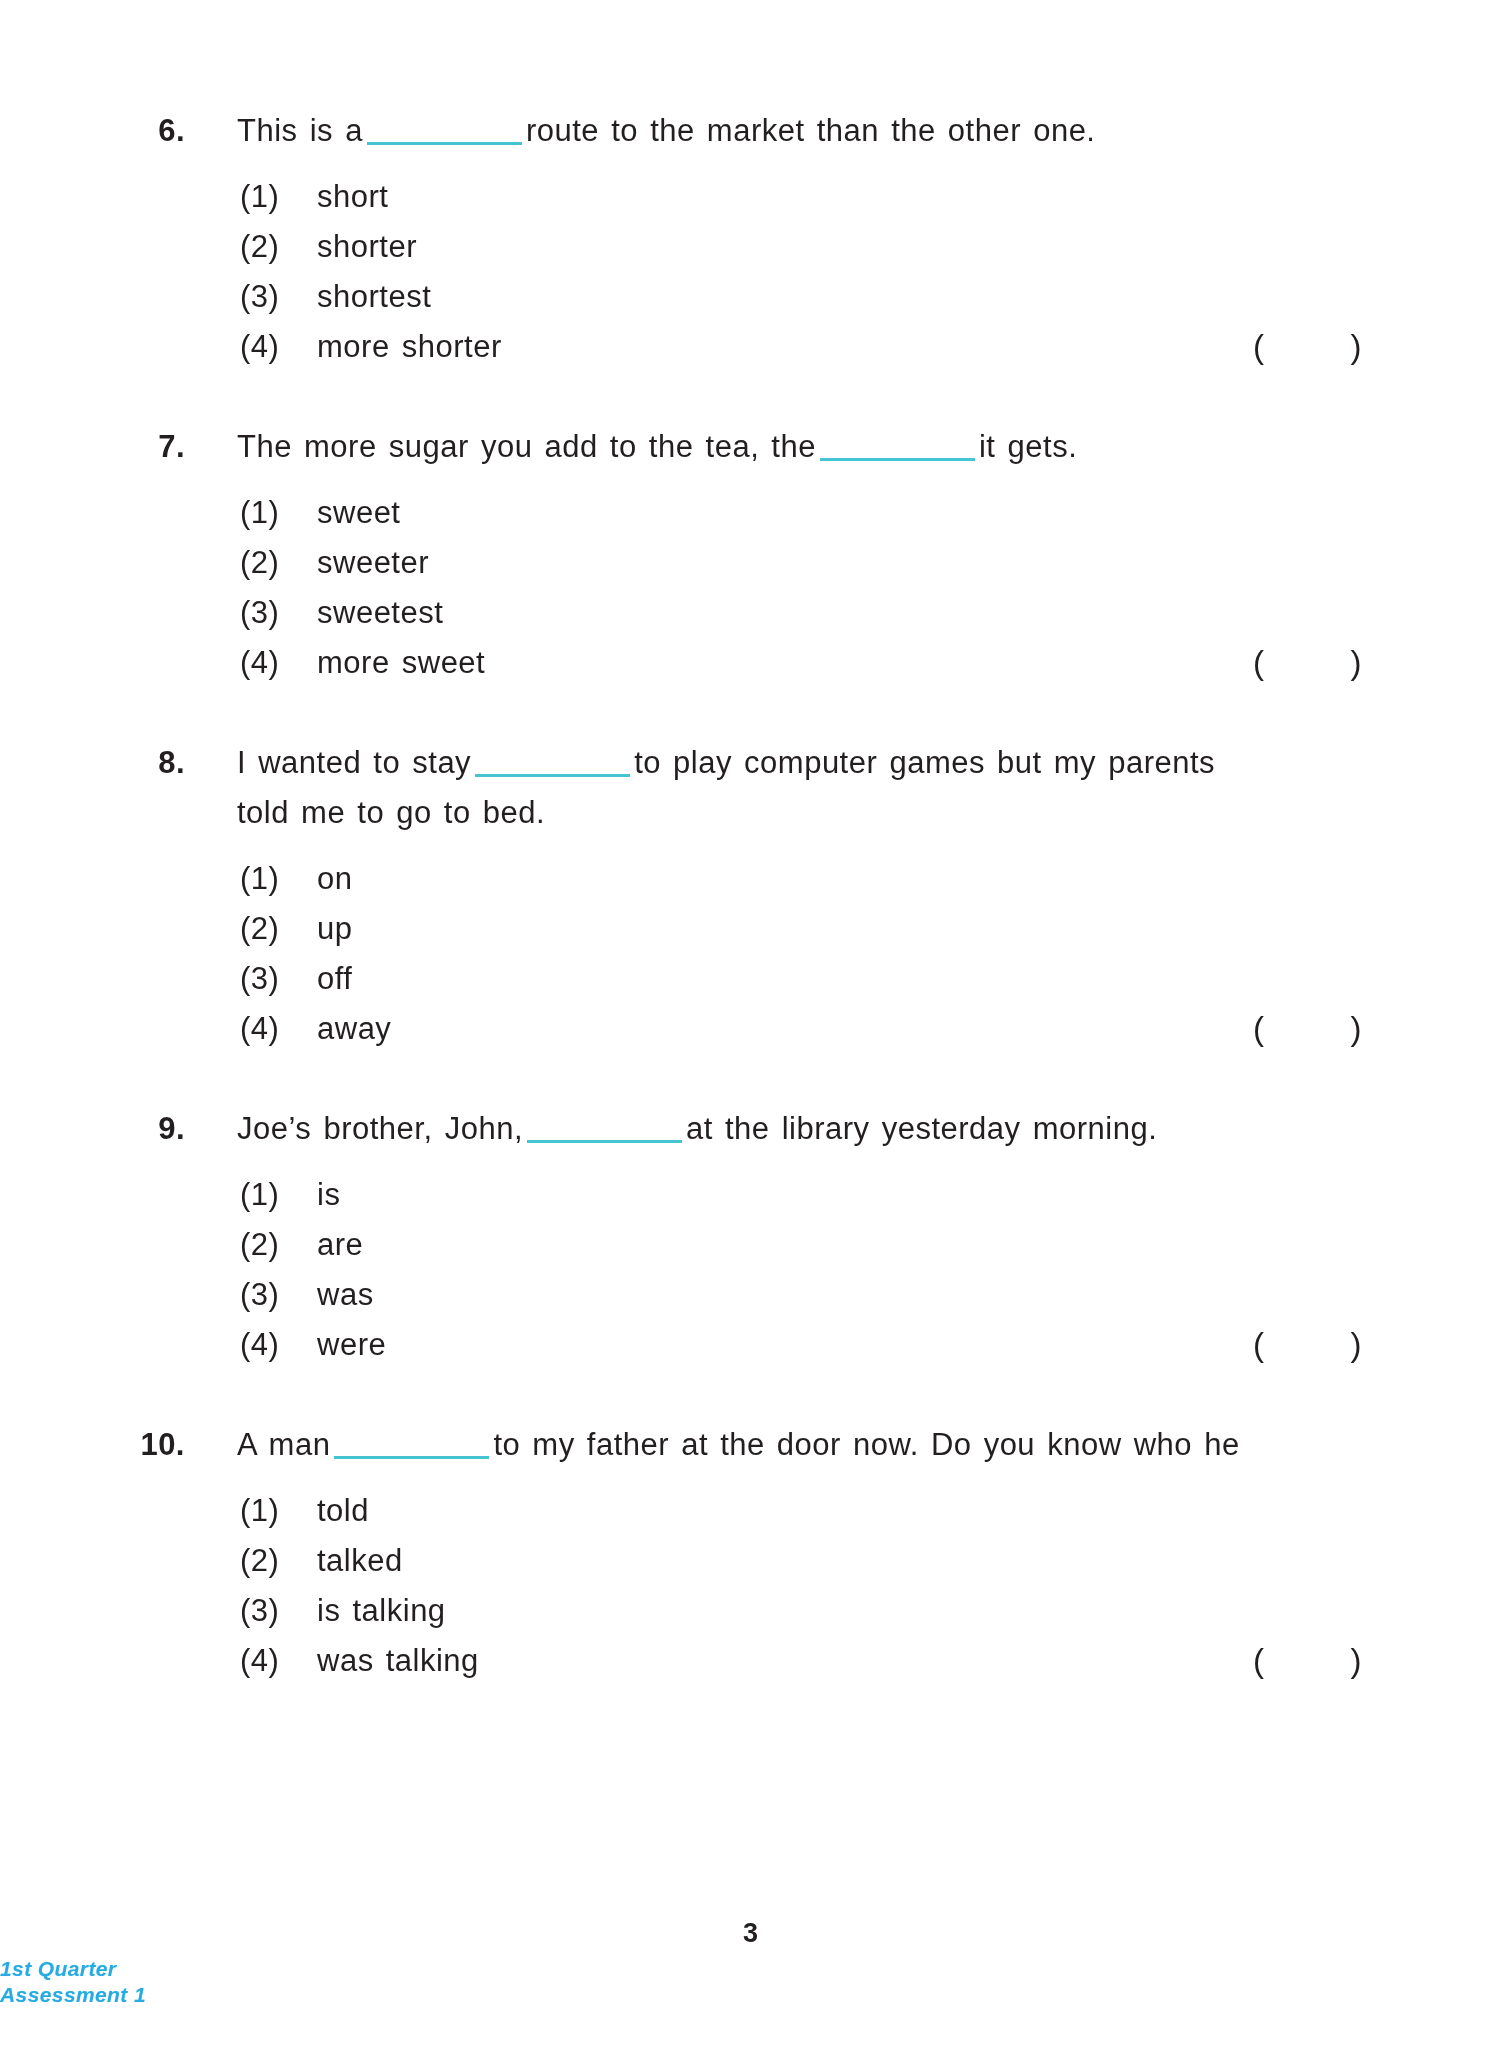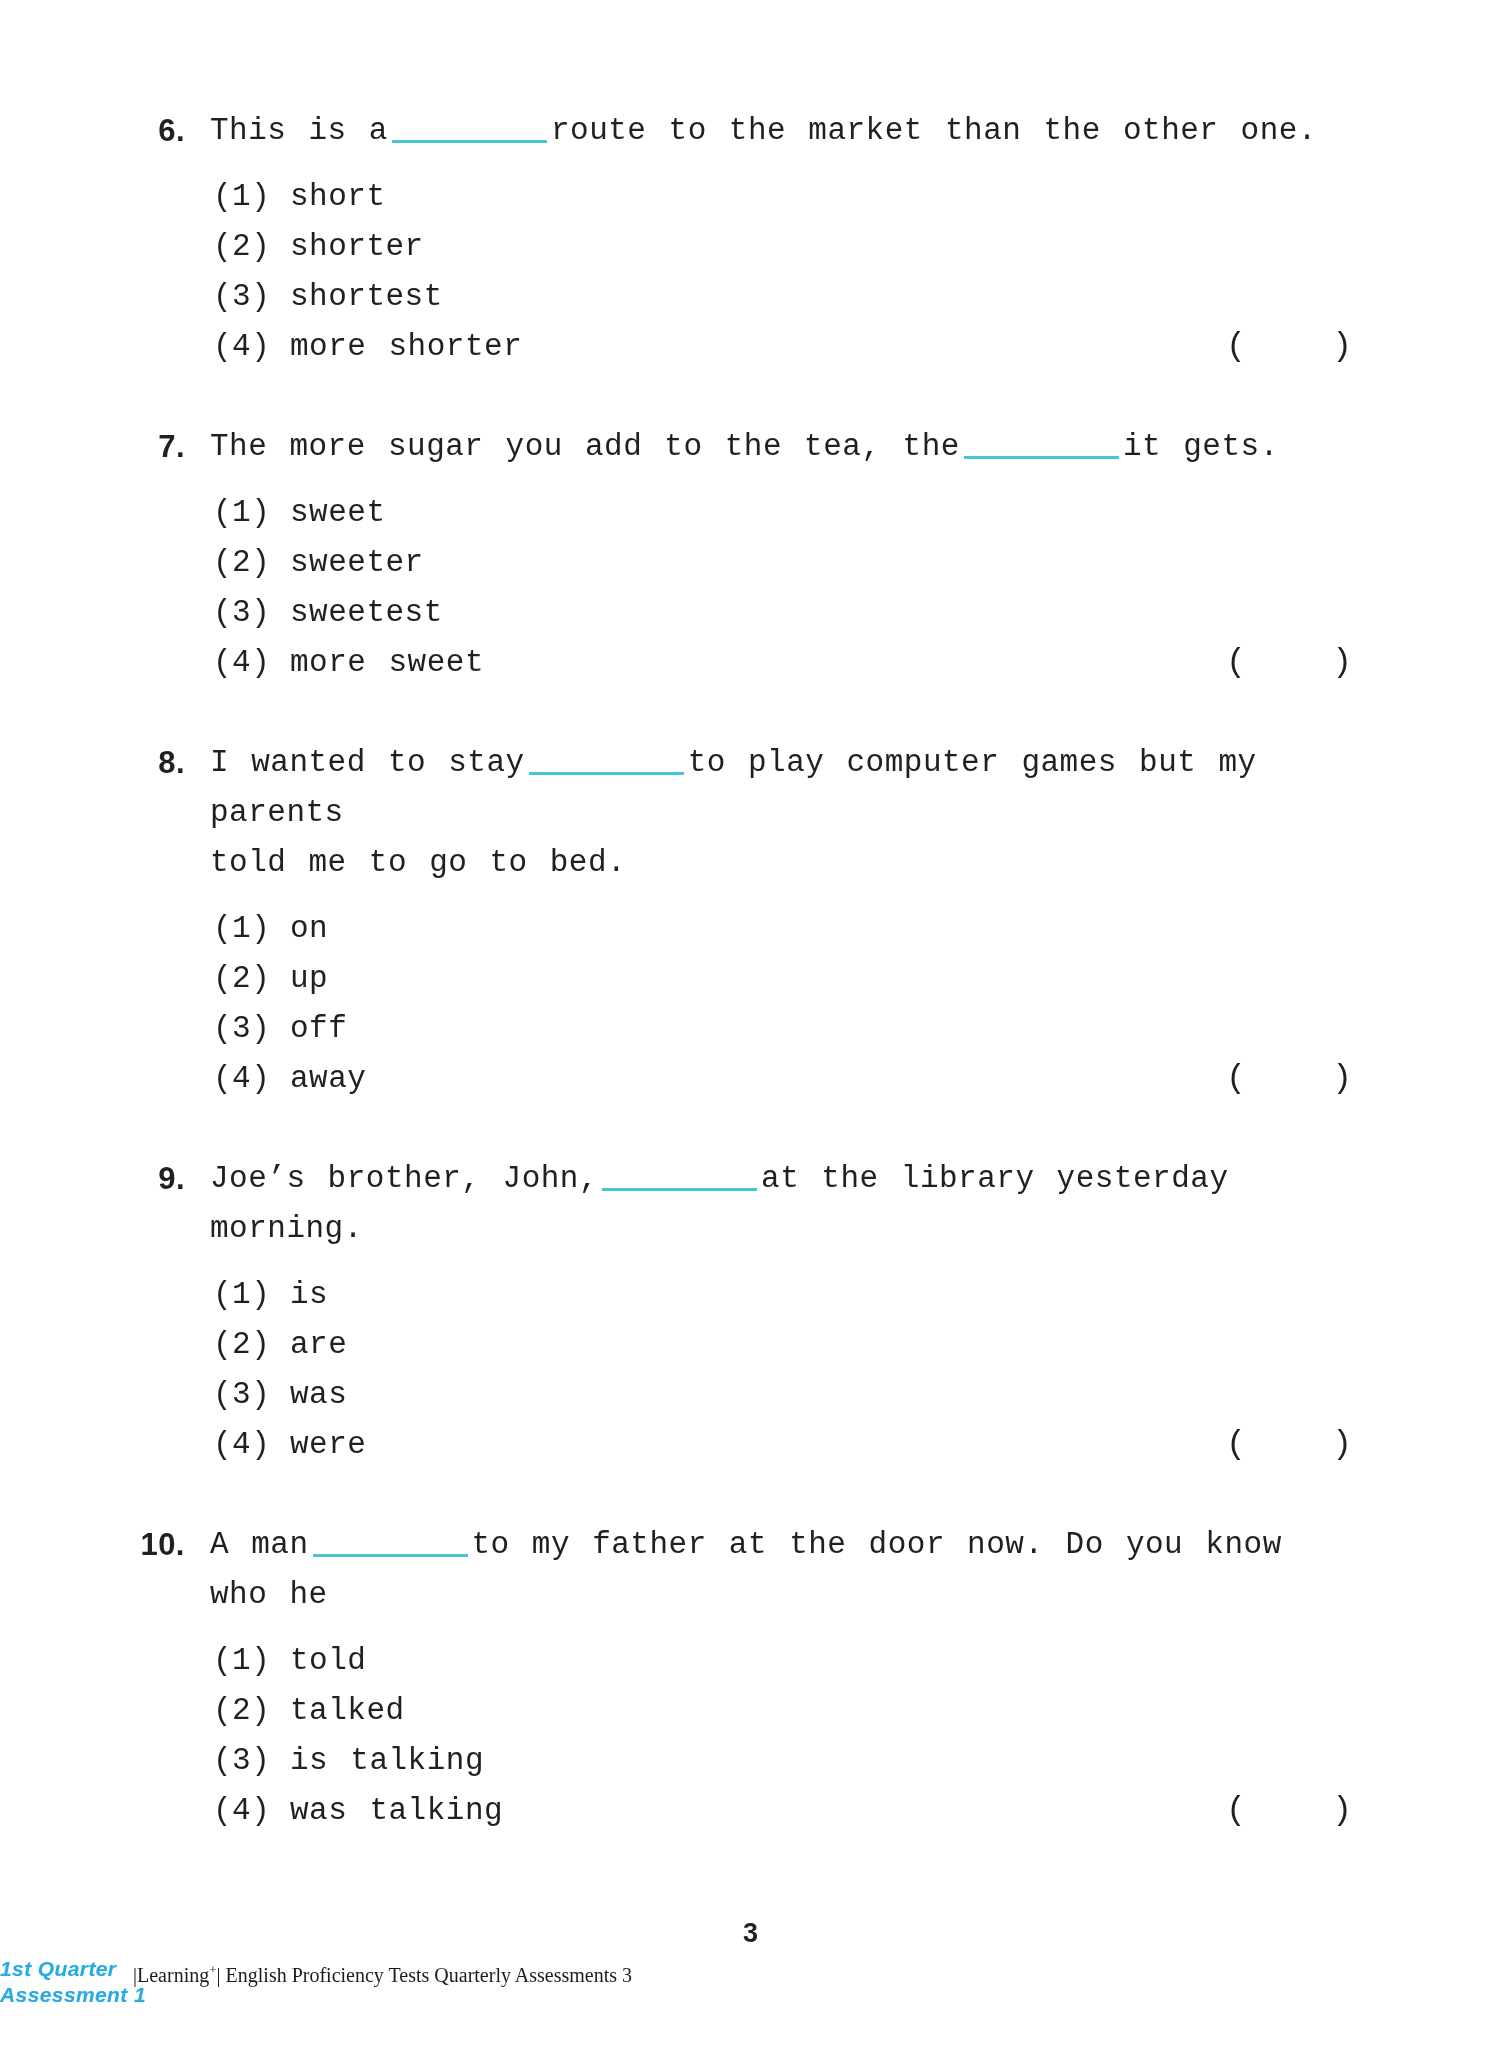--- a/index.html
+++ b/index.html
@@ -20,27 +20,26 @@
   .question { display: flex; margin-bottom: 50px; }
   .q-num {
     width: 50px; min-width: 50px;
     text-align: right;
     font-weight: 700;
     font-size: 31px;
     line-height: 50px;
     letter-spacing: 0.5px;
   }
   .q-body {
-    margin-left: 25px;
+    margin-left: 52px;
     width: 1130px;
     position: relative;
     font-size: 31px;
     letter-spacing: 0.5px;
     word-spacing: 3px;
-    font-family: Liberation Mono, monospace;
   }
   .q-line { line-height: 50px; }
   .q-line2 { line-height: 50px; }
   .blank {
     display: inline-block;
     width: 155px;
     height: 0;
     border-bottom: 3px solid var(--blank-teal, #45c5d2);
     position: relative;
     bottom: -4px;
@@ -248,20 +247,19 @@
           </div>
         </div>
       </div>
     </div>
 
   </div>
 
   <div class="page-number">3</div>
 
   <div class="footer-left">
-    <div><span>|Learning</span><sup>+</sup><span>| English Proficiency Tests Quarterly Assessments 3</span></div>
   </div>
 
   <div class="footer-accent">
     <div>1st Quarter</div>
     <div>Assessment 1</div>
   </div>
 </div>
 
 </body></html>

